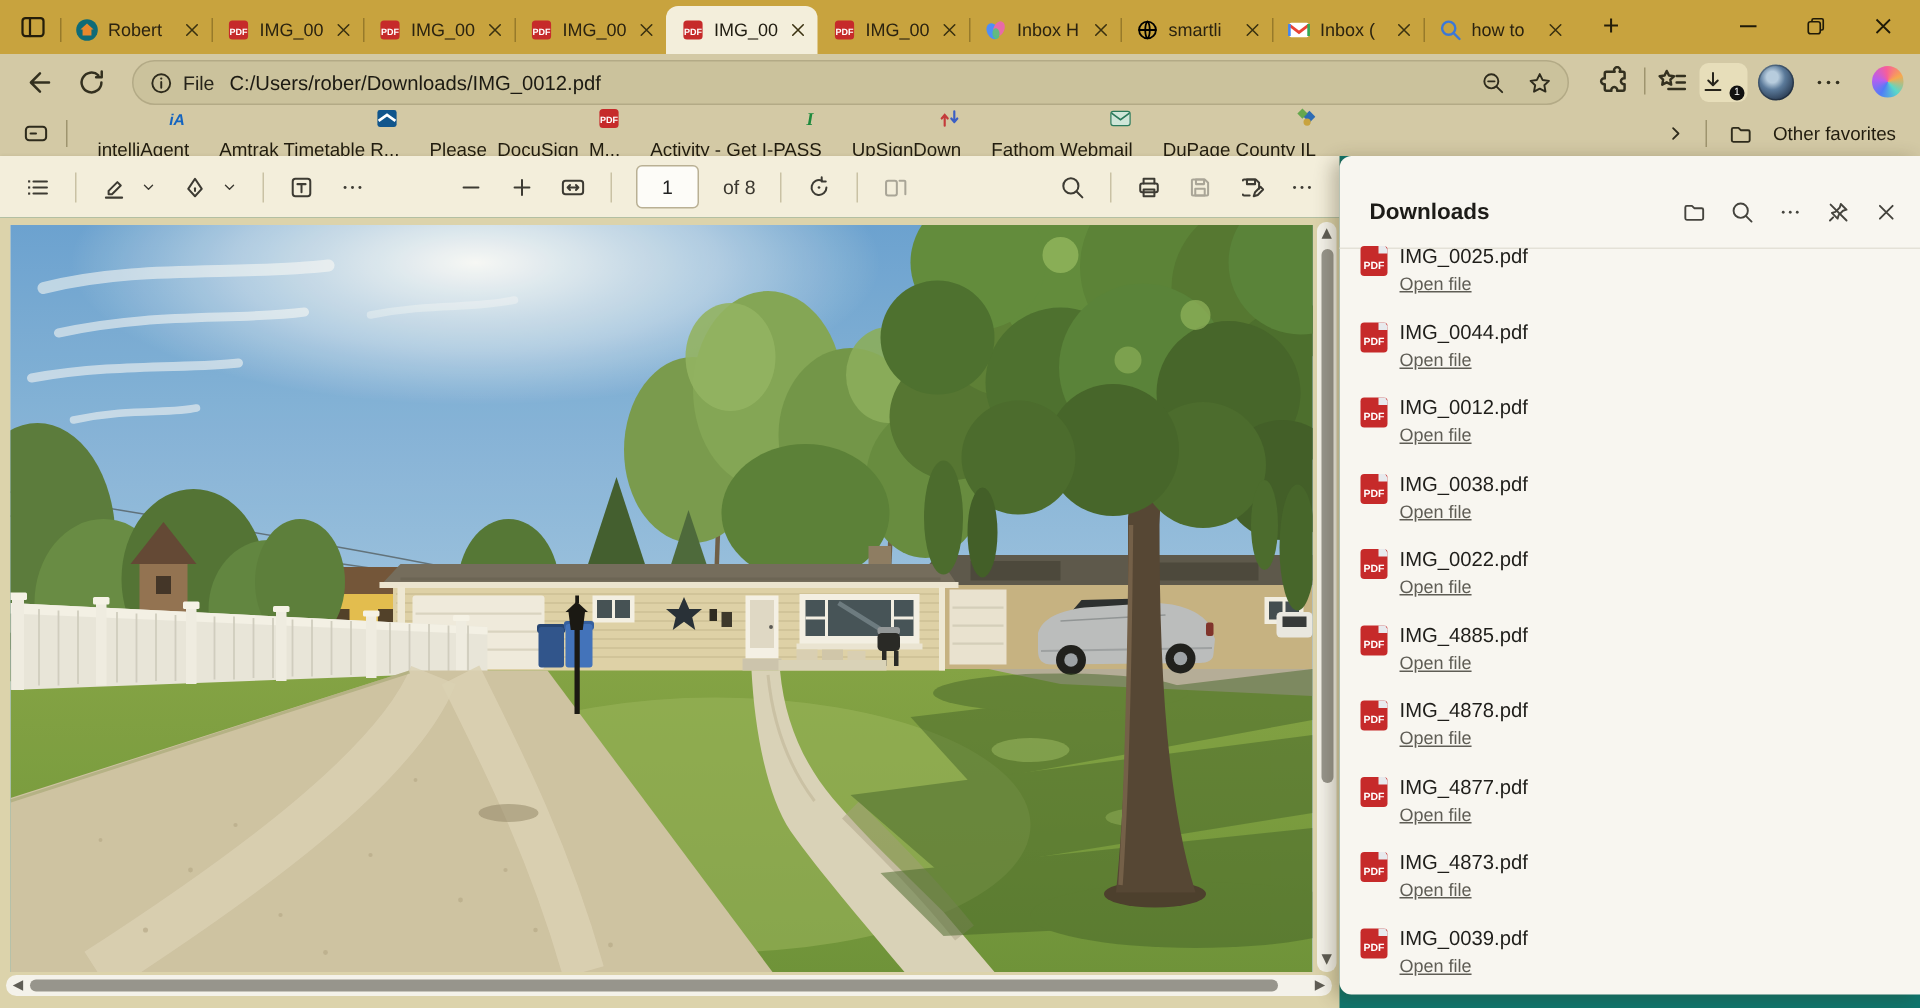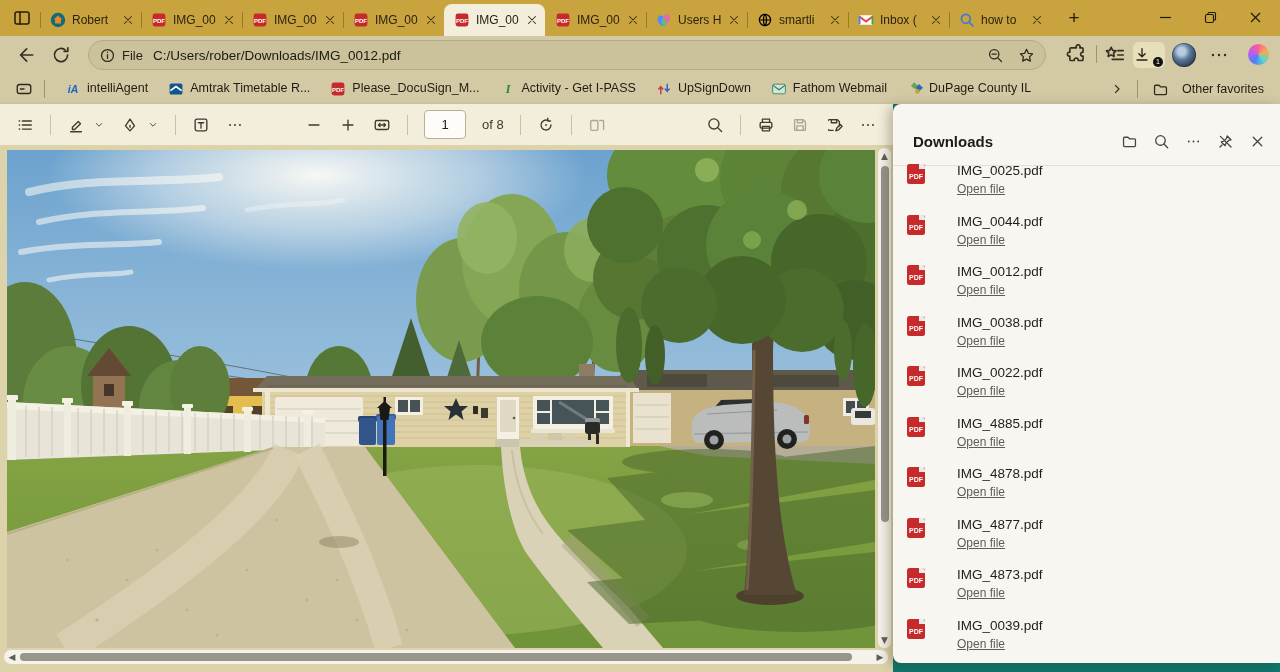--- a/index.html
+++ b/index.html
@@ -36,21 +36,21 @@
   #dl-btn{position:absolute;left:1133px;top:6px;width:32px;height:26px;border-radius:6px;background:#e7deba;color:#26231a;}
   #dl-btn .icon{width:18px;height:18px;margin:4px auto;}
   #dl-badge{position:absolute;right:2px;bottom:1px;width:10px;height:10px;border-radius:50%;background:#111;color:#fff;font-size:7px;line-height:10px;text-align:center;}
   #avatar{position:absolute;left:1172px;top:7px;width:24px;height:24px;border-radius:50%;background:radial-gradient(circle at 40% 35%,#b7ccdd 0 18%,#5b7a9a 40%,#2c3e55 75%,#1b2838 100%);box-shadow:inset 0 0 0 1px rgba(0,0,0,.25);}
   #copilot{position:absolute;left:1248px;top:8px;width:21px;height:21px;border-radius:50%;background:conic-gradient(from 210deg,#4f7df7,#b65ef0,#f75e9a,#f7a94f,#59d8c9,#4f7df7);}
 
   
   #favrow{position:absolute;left:0;top:74px;width:1280px;height:30px;background:#d3c9a5;display:flex;align-items:center;}
   #fav-sidebar{width:20px;height:18px;margin:0 10px 0 14px;color:#2e2b1c;}
   .vsep{width:1px;height:18px;background:rgba(60,50,10,.35);}
-  .favitem{display:flex;align-items:flex-start;gap:6px;margin-left:20px;cursor:pointer;}
+  .favitem{display:flex;align-items:flex-end;gap:6px;margin-left:20px;cursor:pointer;flex-direction:column;}
   .favitem .fav{width:16px;height:16px;}
   .favitem .f-label{font-size:12.5px;color:#211c0e;white-space:nowrap;}
   #fav-overflow{margin-left:auto;width:16px;height:16px;color:#2e2b1c;}
   #other-favs{display:flex;align-items:center;gap:13px;margin:0 16px 0 14px;}
   #other-favs .icon{width:17px;height:17px;color:#2e2b1c;}
   #other-favs span{font-size:12.5px;color:#211c0e;}
   #favrow .vsep.right{margin-left:12px;}
 
   
   #pdfbar{position:absolute;left:0;top:104px;width:893px;height:41px;background:#f3eedb;box-shadow:0 1px 3px rgba(80,70,30,.35);}
@@ -77,21 +77,21 @@
   #hleft{left:2px;top:1px;} #hright{right:2px;top:1px;}
   #hscroll .sarrow{width:12px;}
 
   
   #panel{position:absolute;left:893px;top:104px;width:387px;height:559px;background:#f8f6f0;border-radius:8px 0 0 8px;box-shadow:-5px 2px 12px rgba(60,50,20,.30);}
   #panel-head{position:absolute;left:0;top:14px;right:0;height:47px;border-bottom:1px solid #e4e1d7;display:flex;align-items:center;}
   #panel-title{font-size:15px;font-weight:700;color:#1d1c18;margin-left:20px;}
   #panel-icons{margin-left:auto;margin-right:14px;display:flex;align-items:center;gap:15px;}
   #panel-icons .icon{width:17px;height:17px;color:#45443e;cursor:pointer;}
   #dl-list{position:absolute;left:0;top:56px;right:0;bottom:4px;overflow:hidden;}
-  .dl-item{position:relative;height:50.5px;padding-left:64px;cursor:pointer;}
+  .dl-item{position:relative;height:50.5px;padding-left:40px;cursor:pointer;}
   .dl-item .fav{position:absolute;left:13px;top:3px;width:20px;height:22px;}
   .dl-name{font-size:13.5px;color:#1f1e1a;padding-top:3px;}
   .dl-open{display:inline-block;font-size:12px;color:#5f5d55;text-decoration:underline;margin-top:4px;}
 </style>
 </head>
 <body>
 
 <div id="app">
 
   <div id="tabstrip">
@@ -187,21 +187,21 @@
           </span>
         </div>
         <div class="tab">
           <span class="fav icon">
             <svg viewBox="0 0 20 20">
               <ellipse cx="7.5" cy="11" rx="5" ry="7" transform="rotate(-28 7.5 11)" fill="#4f8ef7"></ellipse>
               <ellipse cx="12.5" cy="9" rx="4.5" ry="6.5" transform="rotate(24 12.5 9)" fill="#e86aa8"></ellipse>
               <ellipse cx="10" cy="13" rx="3" ry="4.5" transform="rotate(-5 10 13)" fill="#58c27a" opacity=".9"></ellipse>
             </svg>
           </span>
-          <span class="t-title">Users H</span>
+          <span class="t-title">Inbox H</span>
           <span class="t-close icon">
             <svg viewBox="0 0 20 20" fill="none" stroke="currentColor" stroke-width="1.5" stroke-linecap="round" stroke-linejoin="round">
               <path d="M5 5l10 10M15 5 5 15"></path>
             </svg>
           </span>
         </div>
         <div class="tab">
           <span class="fav icon">
             <svg viewBox="0 0 20 20" fill="none" stroke="currentColor" stroke-width="1.5" stroke-linecap="round" stroke-linejoin="round">
               <circle cx="10" cy="10" r="7"></circle>

